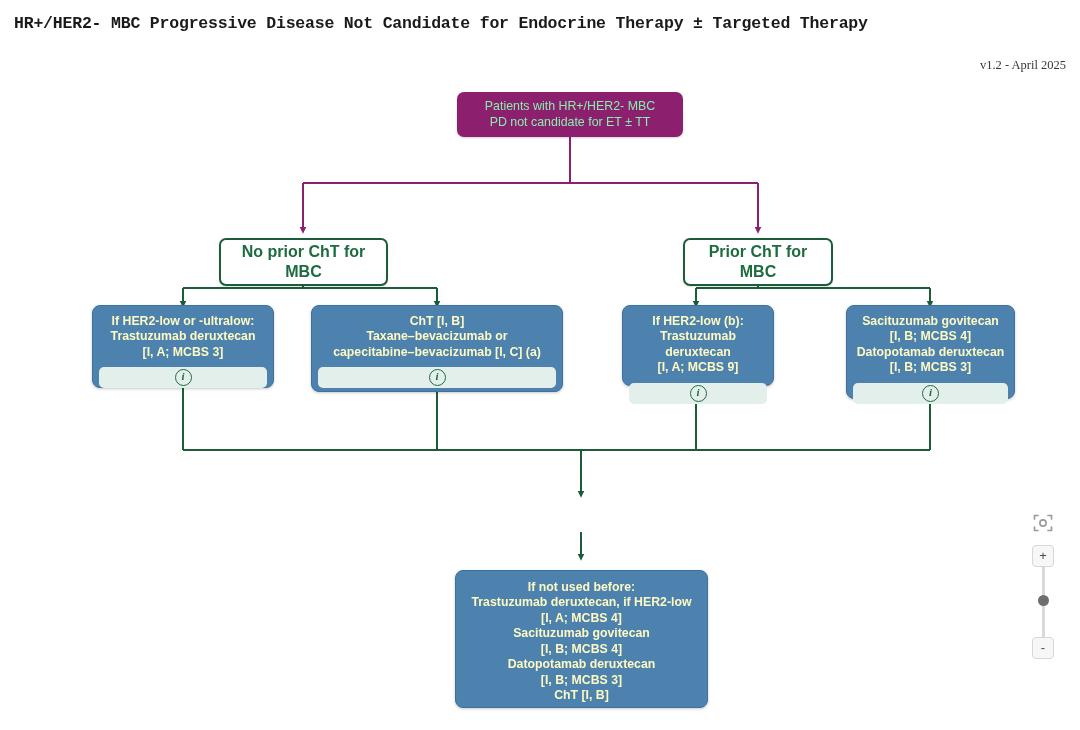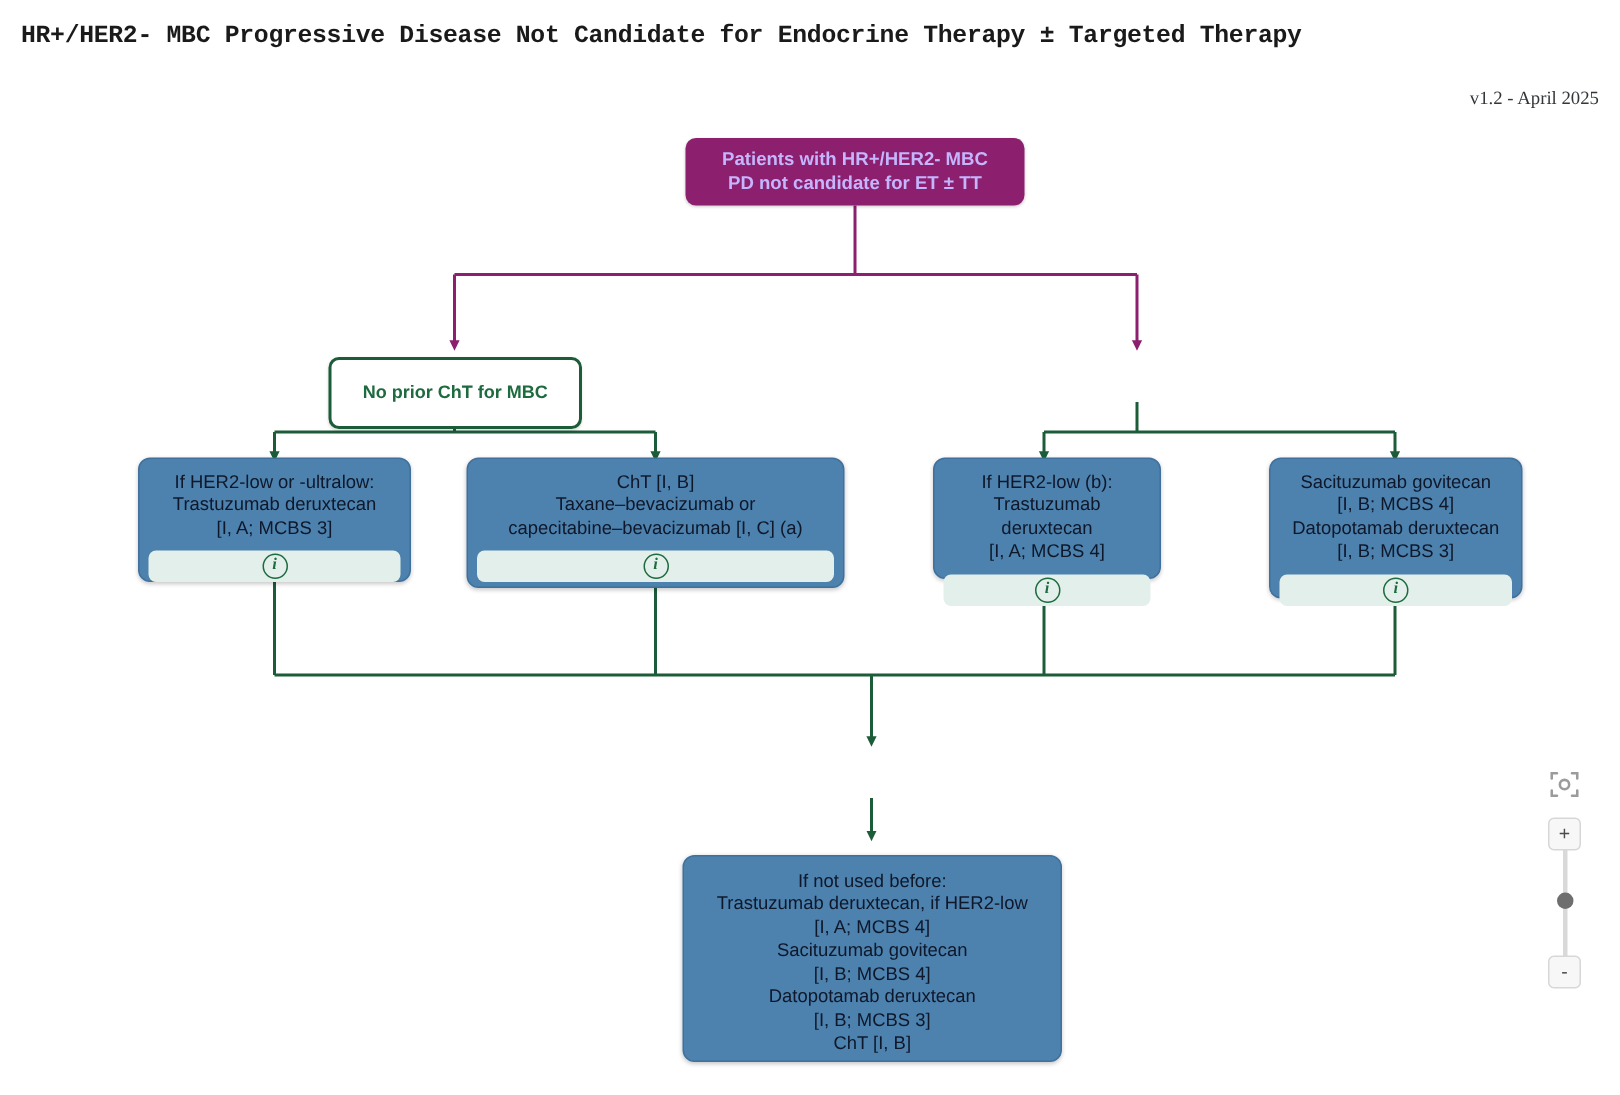--- a/index.html
+++ b/index.html
@@ -68,52 +68,52 @@
   .node-text {
     text-align: center;
     line-height: 1.26;
     white-space: pre-line;
   }
 
   
   .node-root {
     background: #8d1f6f;
     border-radius: 7px;
-    color: #c4b5fd;
+    color: #86efac;
     font-size: 12.4px;
-    font-weight: bold;
+    font-weight: normal;
     padding: 7px 12px;
     box-shadow: 0 1px 2px rgba(0,0,0,0.18);
   }
 
   
   .node-decision {
     background: #ffffff;
     border: 2.2px solid #1d5c38;
     border-radius: 7px;
     color: #1d6b3f;
-    font-size: 12px;
+    font-size: 16px;
     font-weight: bold;
     padding: 22px 12px;
     box-shadow: 0 1px 2px rgba(0,0,0,0.13);
   }
 
   
   .node-treatment {
     background: #4c82ad;
     border: 1.4px solid #3f719c;
     border-radius: 8px;
     box-shadow: 0 1px 3px rgba(0,0,0,0.22);
     padding: 0;
     justify-content: flex-start;
   }
   .node-treatment .node-text {
-    color: #0f172a;
+    color: #fef9c3;
     font-size: 12.3px;
-    font-weight: normal;
+    font-weight: bold;
     padding: 8px 8px 7px 8px;
     flex: 1 1 auto;
     display: flex;
     align-items: center;
     justify-content: center;
   }
   .info-bar {
     margin: 0 6px 6px 6px;
     height: 21px;
     background: #e3efea;
@@ -242,20 +242,23 @@
 
   <div class="node node-root" style="left:457px; top:92px; width:226px; height:45px;">
     <div class="node-text">Patients with HR+/HER2- MBC
 PD not candidate for ET ± TT</div>
   </div>
 
   <div class="node node-decision" style="left:219px; top:238px; width:169px; height:30px;">
     <div class="node-text">No prior ChT for MBC</div>
   </div>
 
+  <div class="node node-decision" style="left:683px; top:238px; width:150px; height:30px;">
+    <div class="node-text">Prior ChT for MBC</div>
+  </div>
 
   <div class="node node-treatment" style="left:92px; top:305px; width:182px; height:83px;">
     <div class="node-text">If HER2-low or -ultralow:
 Trastuzumab deruxtecan
 [I, A; MCBS 3]</div>
     <div class="info-bar">
       <span class="info-icon">i</span>
     </div>
   </div>
 
@@ -264,21 +267,21 @@
 Taxane–bevacizumab or
 capecitabine–bevacizumab [I, C] (a)</div>
     <div class="info-bar">
       <span class="info-icon">i</span>
     </div>
   </div>
 
   <div class="node node-treatment" style="left:622px; top:305px; width:152px; height:81px;">
     <div class="node-text">If HER2-low (b):
 Trastuzumab deruxtecan
-[I, A; MCBS 4]</div>
+[I, A; MCBS 9]</div>
     <div class="info-bar">
       <span class="info-icon">i</span>
     </div>
   </div>
 
   <div class="node node-treatment" style="left:846px; top:305px; width:169px; height:94px;">
     <div class="node-text">Sacituzumab govitecan
 [I, B; MCBS 4]
 Datopotamab deruxtecan
 [I, B; MCBS 3]</div>

